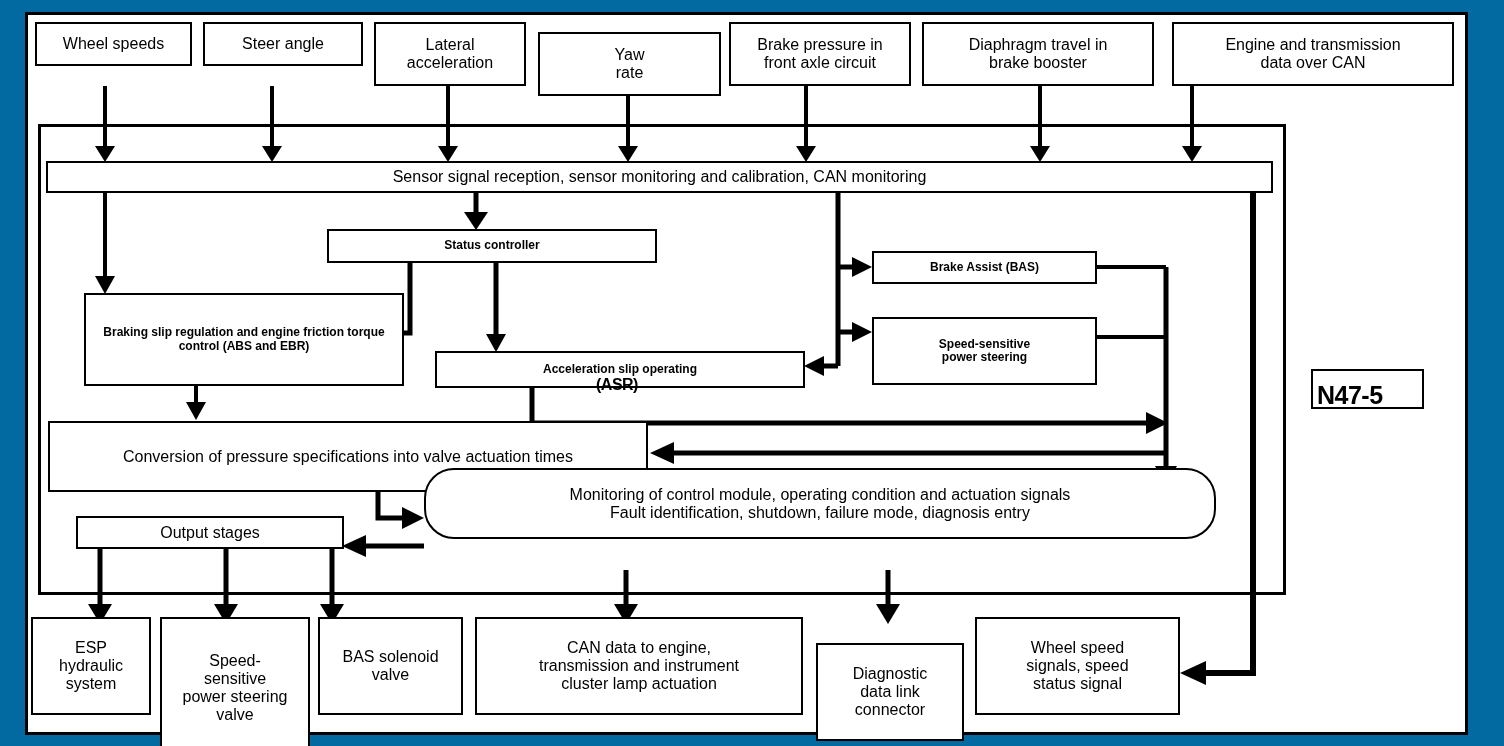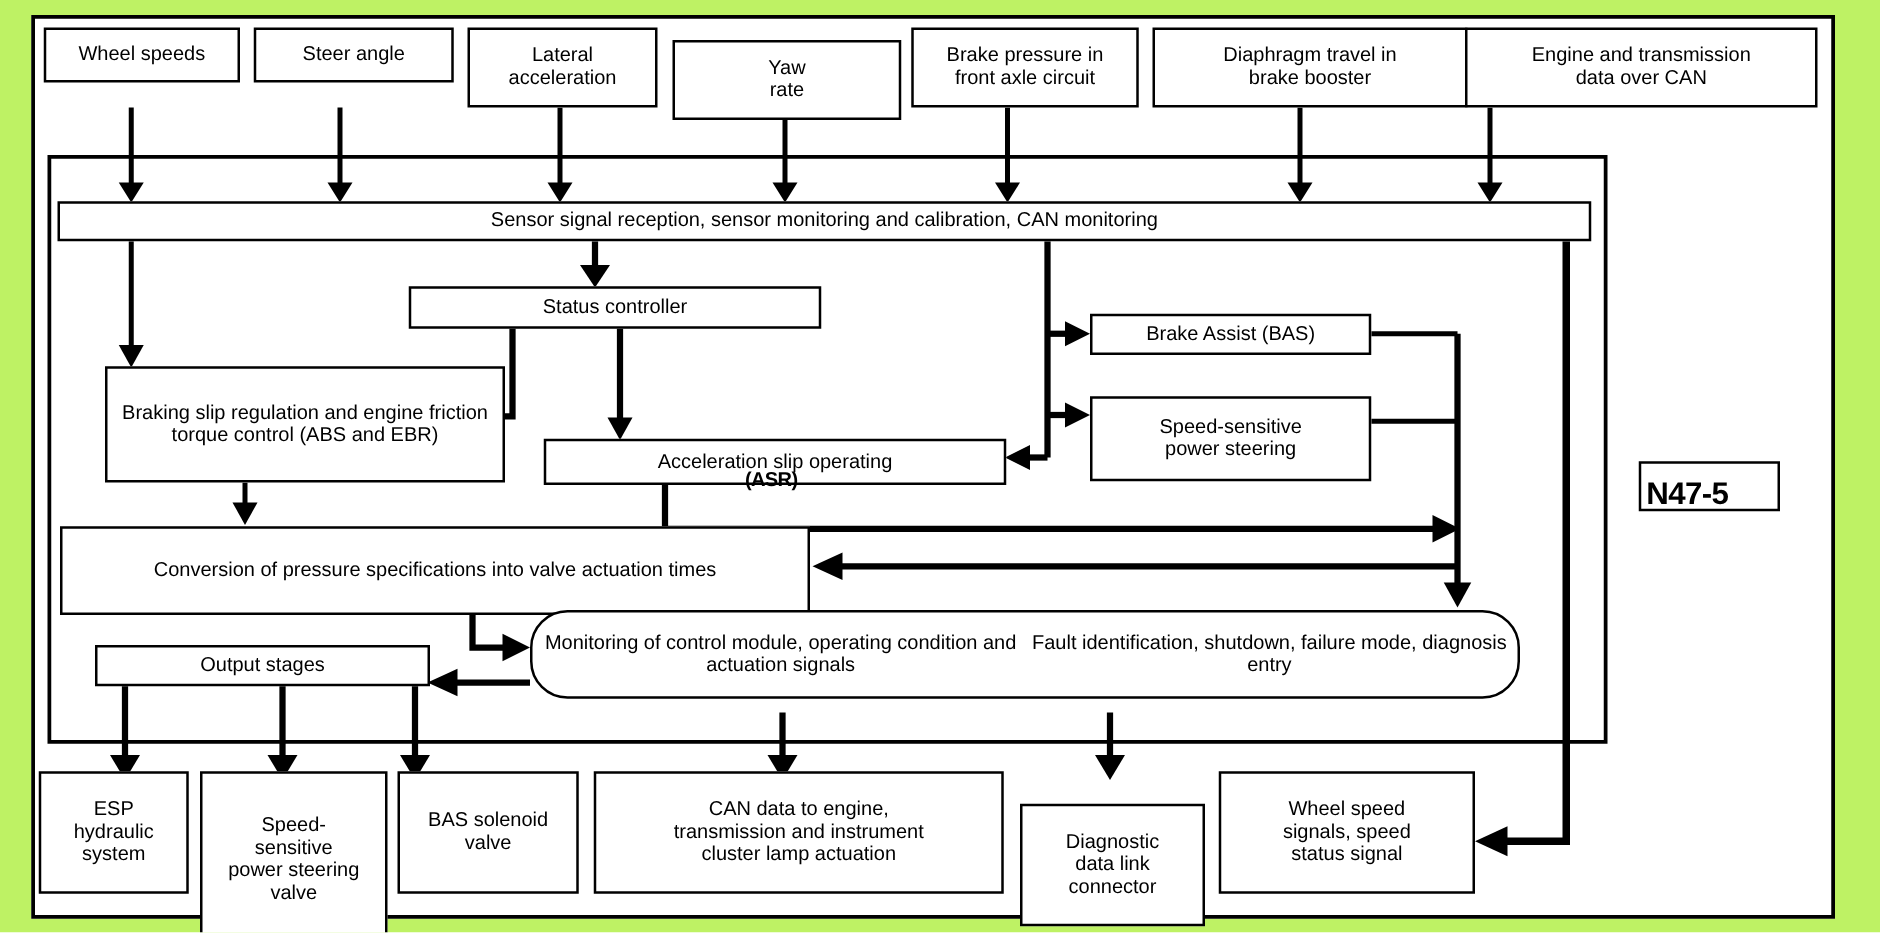--- a/index.html
+++ b/index.html
@@ -5,21 +5,21 @@
 <style>
   html, body {
     margin: 0;
     padding: 0;
     background: #ffffff;
   }
   #root {
     position: relative;
     width: 1504px;
     height: 746px;
-    background: #bef264;
+    background: #0369a1;
     font-family: "Liberation Sans", sans-serif;
     overflow: hidden;
   }
   .box {
     position: absolute;
     box-sizing: border-box;
     border: 2px solid #000000;
     background: #ffffff;
     display: flex;
     align-items: center;
@@ -39,21 +39,21 @@
     z-index: 0;
   }
   .frame-main {
     position: absolute;
     box-sizing: border-box;
     border: 3px solid #000000;
     background: #ffffff;
     z-index: 1;
   }
   .sensor-box { font-size: 16px; border-width: 2px; }
-  .func-box { font-size: 16px; font-weight: normal; }
+  .func-box { font-size: 12px; font-weight: bold; }
   .plain-box { font-size: 16px; font-weight: normal; }
   .out-box { font-size: 16px; font-weight: normal; }
   .tag-box {
     position: absolute;
     box-sizing: border-box;
     border: 2px solid #000000;
     background: transparent;
     z-index: 4;
   }
   .tag-text {
@@ -181,21 +181,21 @@
 acceleration</span>
   </div>
   <div class="box sensor-box" style="left:538px; top:32px; width:183px; height:64px; white-space:pre-line;">
     <span>Yaw
 rate</span>
   </div>
   <div class="box sensor-box" style="left:729px; top:22px; width:182px; height:64px; white-space:pre-line;">
     <span>Brake pressure in
 front axle circuit</span>
   </div>
-  <div class="box sensor-box" style="left:922px; top:22px; width:252px; height:64px; white-space:pre-line;">
+  <div class="box sensor-box" style="left:922px; top:22px; width:232px; height:64px; white-space:pre-line;">
     <span>Diaphragm travel in
 brake booster</span>
   </div>
   <div class="box sensor-box" style="left:1172px; top:22px; width:282px; height:64px; white-space:pre-line;">
     <span>Engine and transmission
 data over CAN</span>
   </div>
 
   <div class="box plain-box" style="left:46px; top:161px; width:1227px; height:32px;">
     <span>Sensor signal reception, sensor monitoring and calibration, CAN monitoring</span>
@@ -220,21 +220,21 @@
 
   <div class="box func-box" style="left:872px; top:317px; width:225px; height:68px; white-space:pre-line;">
     <span>Speed-sensitive
 power steering</span>
   </div>
 
   <div class="box plain-box" style="left:48px; top:421px; width:600px; height:71px;">
     <span>Conversion of pressure specifications into valve actuation times</span>
   </div>
 
-  <div class="box plain-box" style="left:424px; top:488px; width:792px; height:71px; border-radius:30px;">
+  <div class="box plain-box" style="left:424px; top:468px; width:792px; height:71px; flex-direction:column;border-radius:30px;">
     <span>Monitoring of control module, operating condition and actuation signals</span>
     <span>Fault identification, shutdown, failure mode, diagnosis entry</span>
   </div>
 
   <div class="box plain-box" style="left:76px; top:516px; width:268px; height:33px;align-items:center;">
     <span>Output stages</span>
   </div>
 
   <div class="box out-box" style="left:31px; top:617px; width:120px; height:98px; white-space:pre-line;">
     <span>ESP

